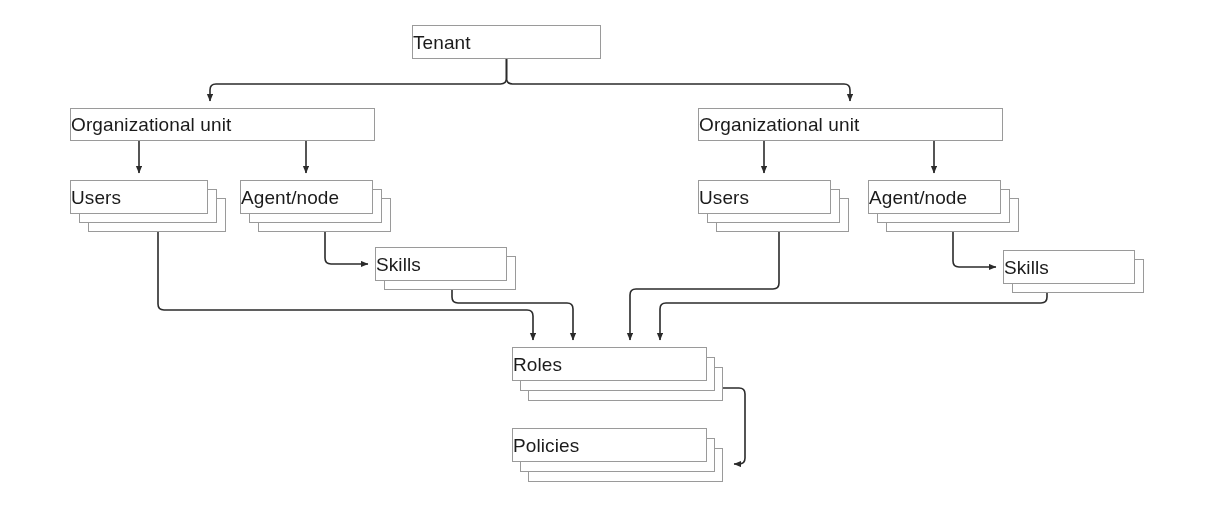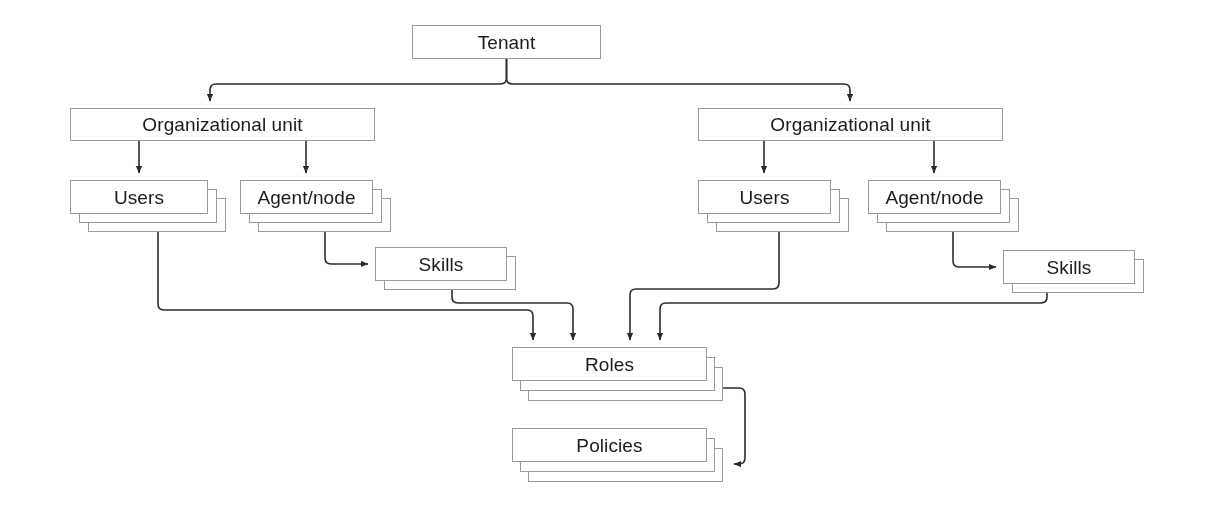--- a/index.html
+++ b/index.html
@@ -35,21 +35,21 @@
   }
   .front-card {
     position: absolute;
     left: 0;
     top: 0;
     background: #ffffff;
     border: 1px solid #9a9a9a;
     box-sizing: border-box;
     display: flex;
     align-items: center;
-    justify-content: center;
+    justify-content: flex-start;
     z-index: 5;
   }
   .front-card .label {
     font-size: 19px;
     color: #1b1b1b;
     line-height: 1;
     white-space: nowrap;
     letter-spacing: 0.1px;
   }
 </style>

